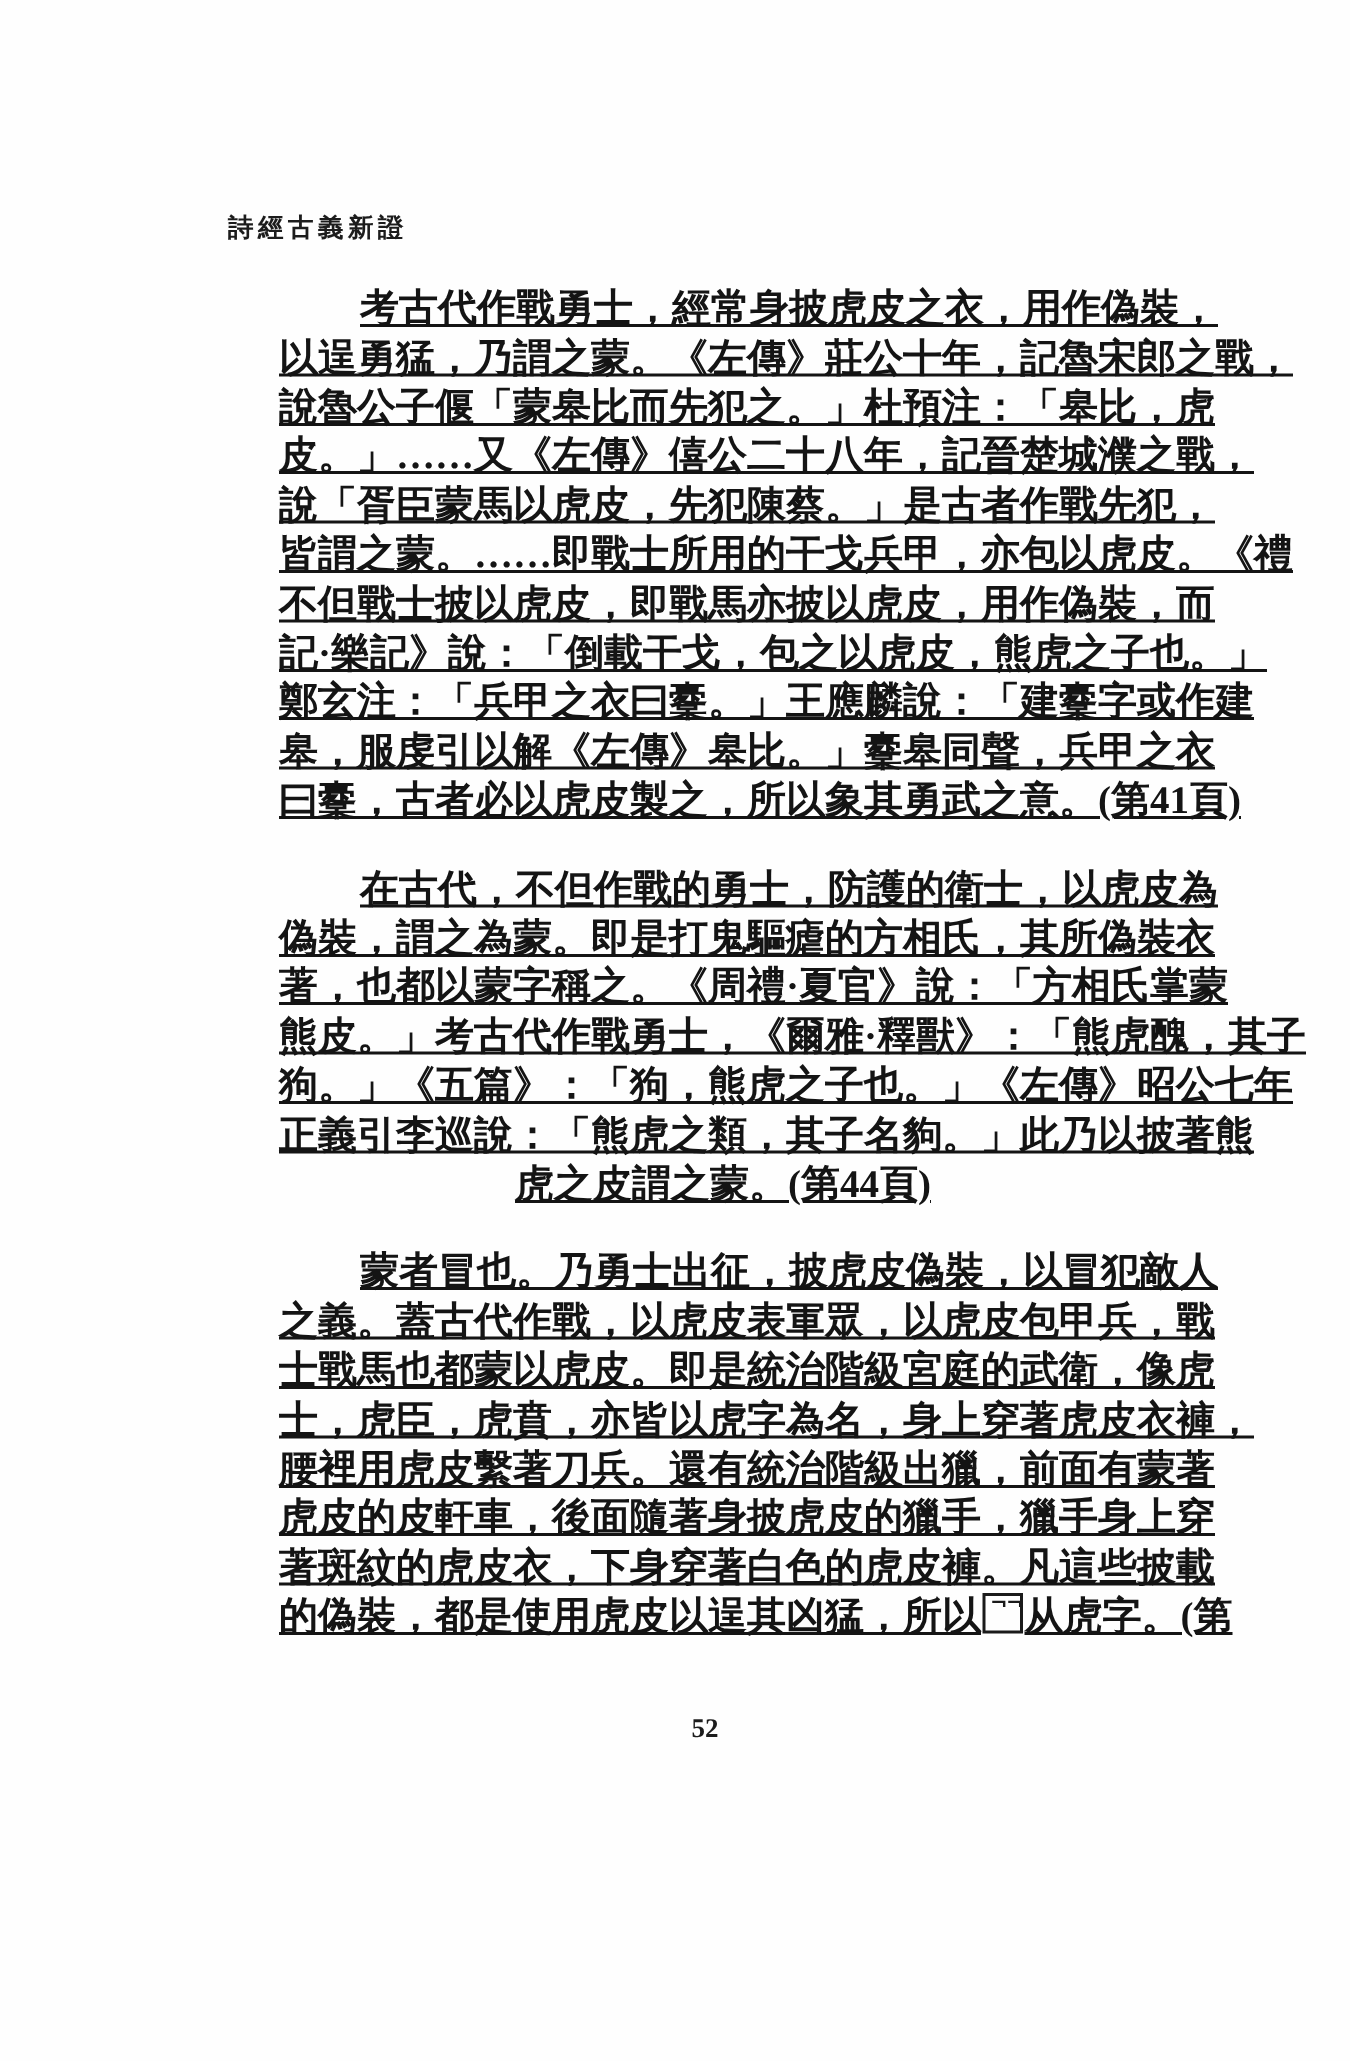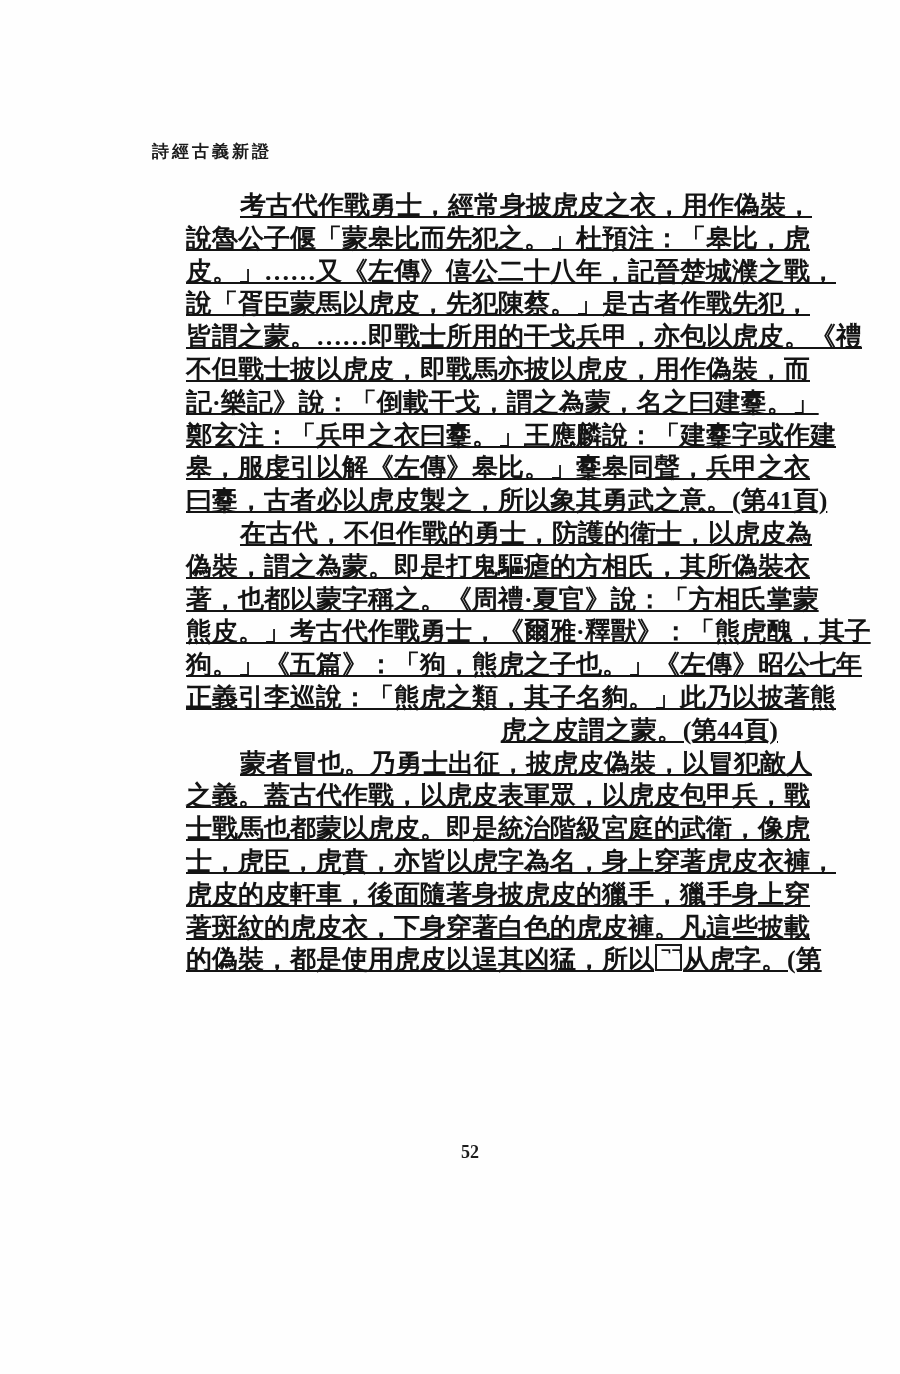--- a/index.html
+++ b/index.html
@@ -18,35 +18,35 @@
     font-weight:700;
     letter-spacing:3px;
     color:#1c1c1c;
   }
   .text-block{
     position:absolute;
     left:186px;top:190px;
     width:592px;
   }
   .para{margin:0;padding:0;}
-  .para + .para{}
+  .para + .para{margin-top:26px;}
   .line{
     display:block;
     font-size:26px;
     line-height:32.8px;
     font-weight:600;
     text-align:justify;
     text-align-last:justify;
     -moz-text-align-last:justify;
     white-space:nowrap;
     text-decoration:underline;
   }
   .line.indent{padding-left:54px;}
   .line.nojust{
-    text-align:right;
+    text-align:center;
     text-align-last:auto;
     -moz-text-align-last:auto;
   }
   .archaic-glyph{
     display:inline-block;
     box-sizing:border-box;
     width:27px;height:27px;
     border:2px solid #1a1a1a;
     vertical-align:-3px;
     margin:0 1px;
@@ -78,46 +78,48 @@
 <body>
 
 <div class="sheet">
 
   <div class="running-header">詩經古義新證</div>
 
   <div class="text-block">
 
     <p class="para">
       <span class="line indent">考古代作戰勇士，經常身披虎皮之衣，用作偽裝，</span>
+      <span class="line">以逞勇猛，乃謂之蒙。《左傳》莊公十年，記魯宋郎之戰，</span>
       <span class="line">說魯公子偃「蒙皋比而先犯之。」杜預注：「皋比，虎</span>
       <span class="line">皮。」……又《左傳》僖公二十八年，記晉楚城濮之戰，</span>
       <span class="line">說「胥臣蒙馬以虎皮，先犯陳蔡。」是古者作戰先犯，</span>
       <span class="line">皆謂之蒙。……即戰士所用的干戈兵甲，亦包以虎皮。《禮</span>
       <span class="line">不但戰士披以虎皮，即戰馬亦披以虎皮，用作偽裝，而</span>
-      <span class="line">記·樂記》說：「倒載干戈，謂之為蒙，名之曰建櫜。」</span>
+      <span class="line">記·樂記》說：「倒載干戈，包之以虎皮，熊虎之子也。」</span>
       <span class="line">鄭玄注：「兵甲之衣曰櫜。」王應麟說：「建櫜字或作建</span>
       <span class="line">皋，服虔引以解《左傳》皋比。」櫜皋同聲，兵甲之衣</span>
       <span class="line nojust">曰櫜，古者必以虎皮製之，所以象其勇武之意。(第41頁)</span>
     </p>
 
     <p class="para">
       <span class="line indent">在古代，不但作戰的勇士，防護的衛士，以虎皮為</span>
       <span class="line">偽裝，謂之為蒙。即是打鬼驅瘧的方相氏，其所偽裝衣</span>
       <span class="line">著，也都以蒙字稱之。《周禮·夏官》說：「方相氏掌蒙</span>
       <span class="line">熊皮。」考古代作戰勇士，《爾雅·釋獸》：「熊虎醜，其子</span>
       <span class="line">狗。」《五篇》：「狗，熊虎之子也。」《左傳》昭公七年</span>
       <span class="line">正義引李巡說：「熊虎之類，其子名豿。」此乃以披著熊</span>
       <span class="line nojust">虎之皮謂之蒙。(第44頁)</span>
     </p>
 
     <p class="para">
       <span class="line indent">蒙者冒也。乃勇士出征，披虎皮偽裝，以冒犯敵人</span>
       <span class="line">之義。蓋古代作戰，以虎皮表軍眾，以虎皮包甲兵，戰</span>
       <span class="line">士戰馬也都蒙以虎皮。即是統治階級宮庭的武衛，像虎</span>
       <span class="line">士，虎臣，虎賁，亦皆以虎字為名，身上穿著虎皮衣褲，</span>
+      <span class="line">腰裡用虎皮繫著刀兵。還有統治階級出獵，前面有蒙著</span>
       <span class="line">虎皮的皮軒車，後面隨著身披虎皮的獵手，獵手身上穿</span>
       <span class="line">著斑紋的虎皮衣，下身穿著白色的虎皮褲。凡這些披載</span>
       <span class="line nojust">
         <span>的偽裝，都是使用虎皮以逞其凶猛，所以</span><span class="archaic-glyph"><span class="marks">¬¬</span></span><span>从虎字。(第</span>
       </span>
     </p>
 
   </div>
 
   <div class="page-number">52</div>

